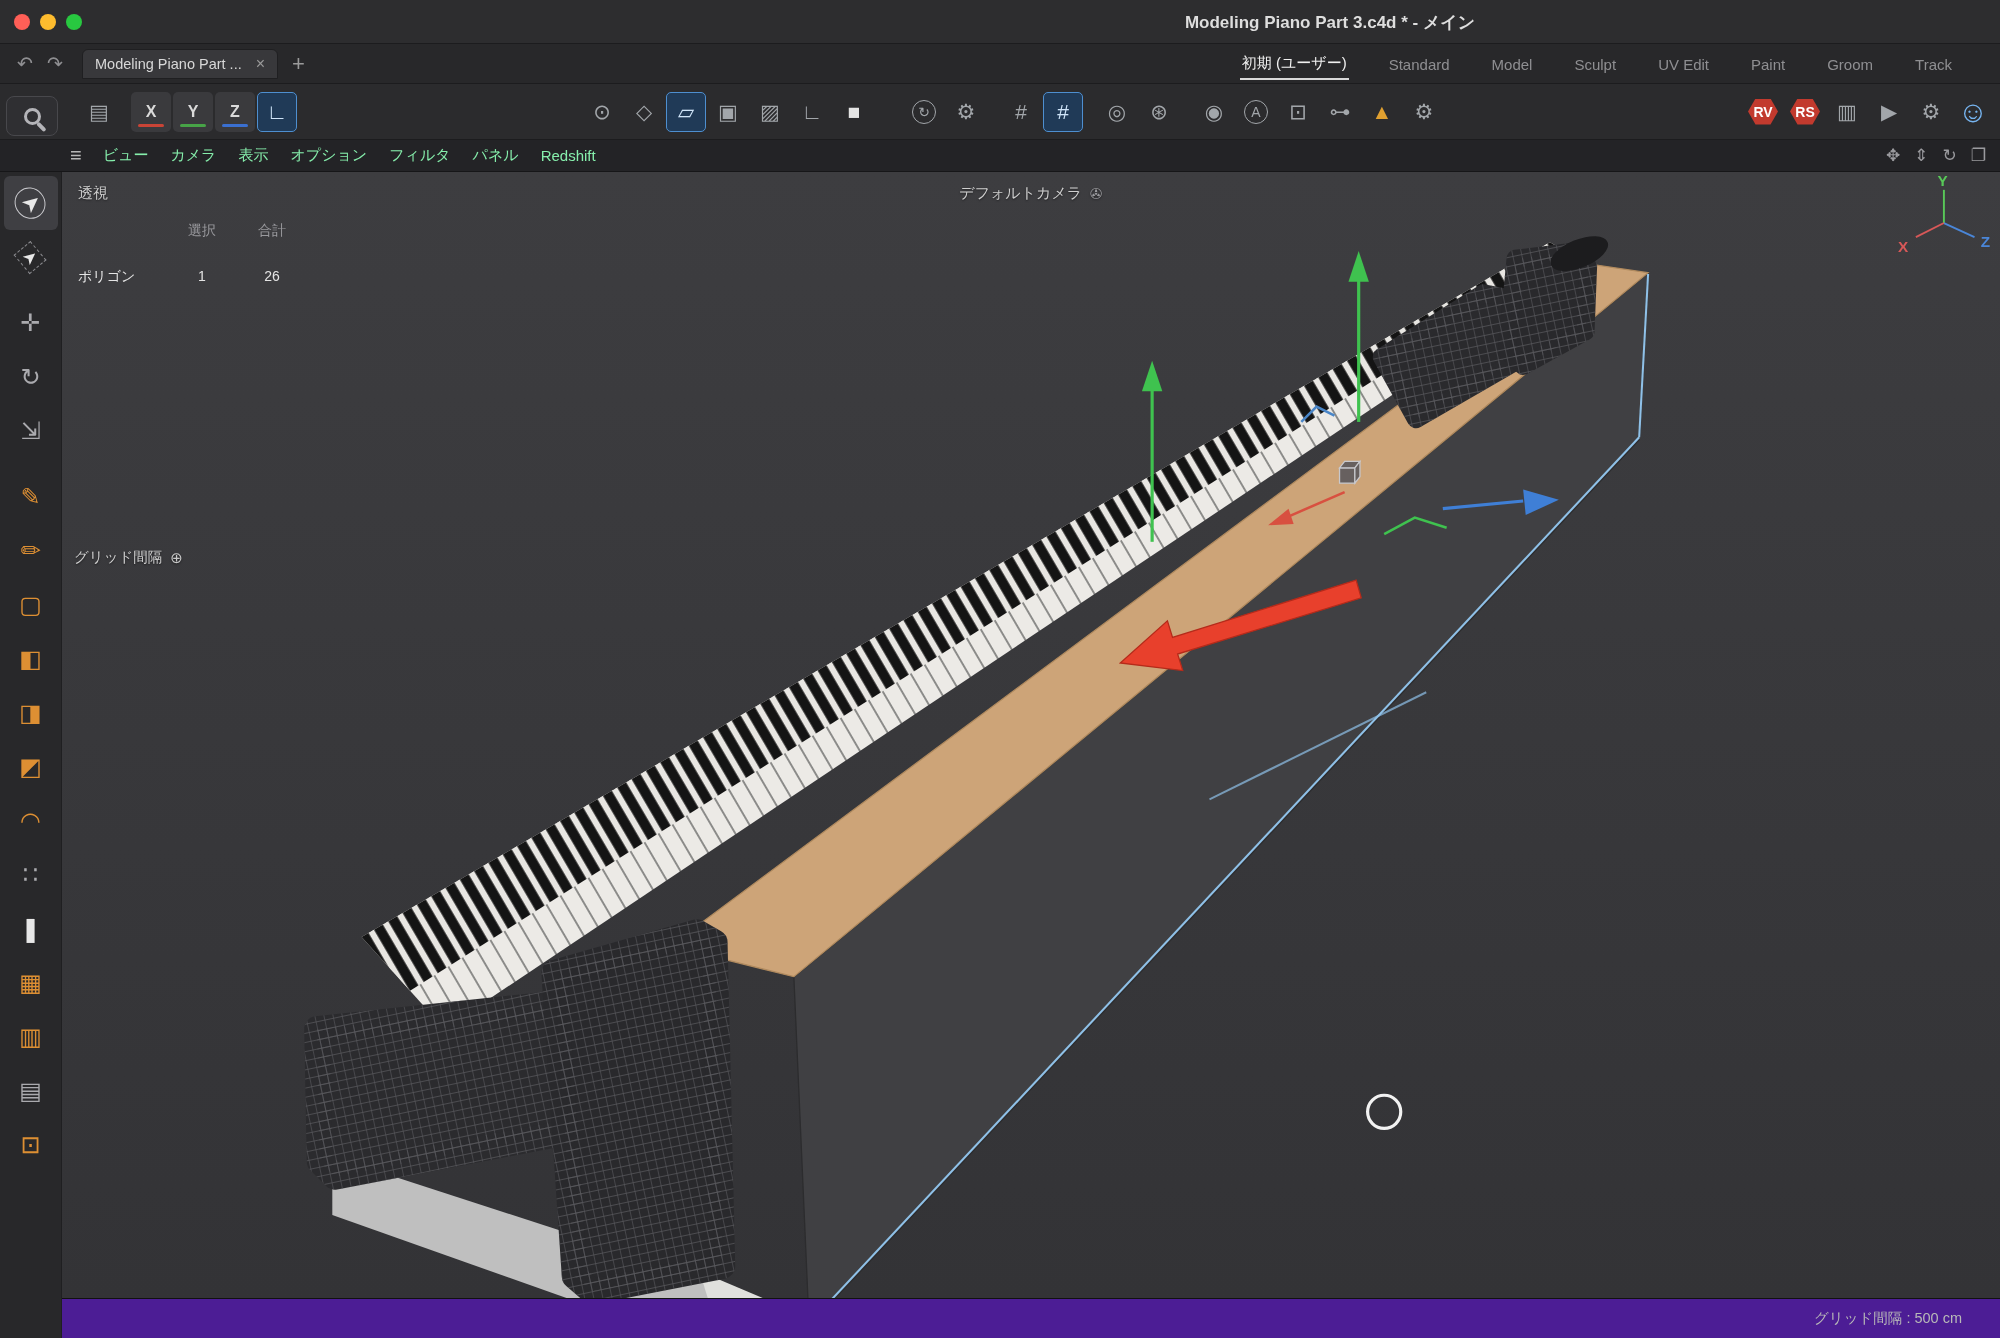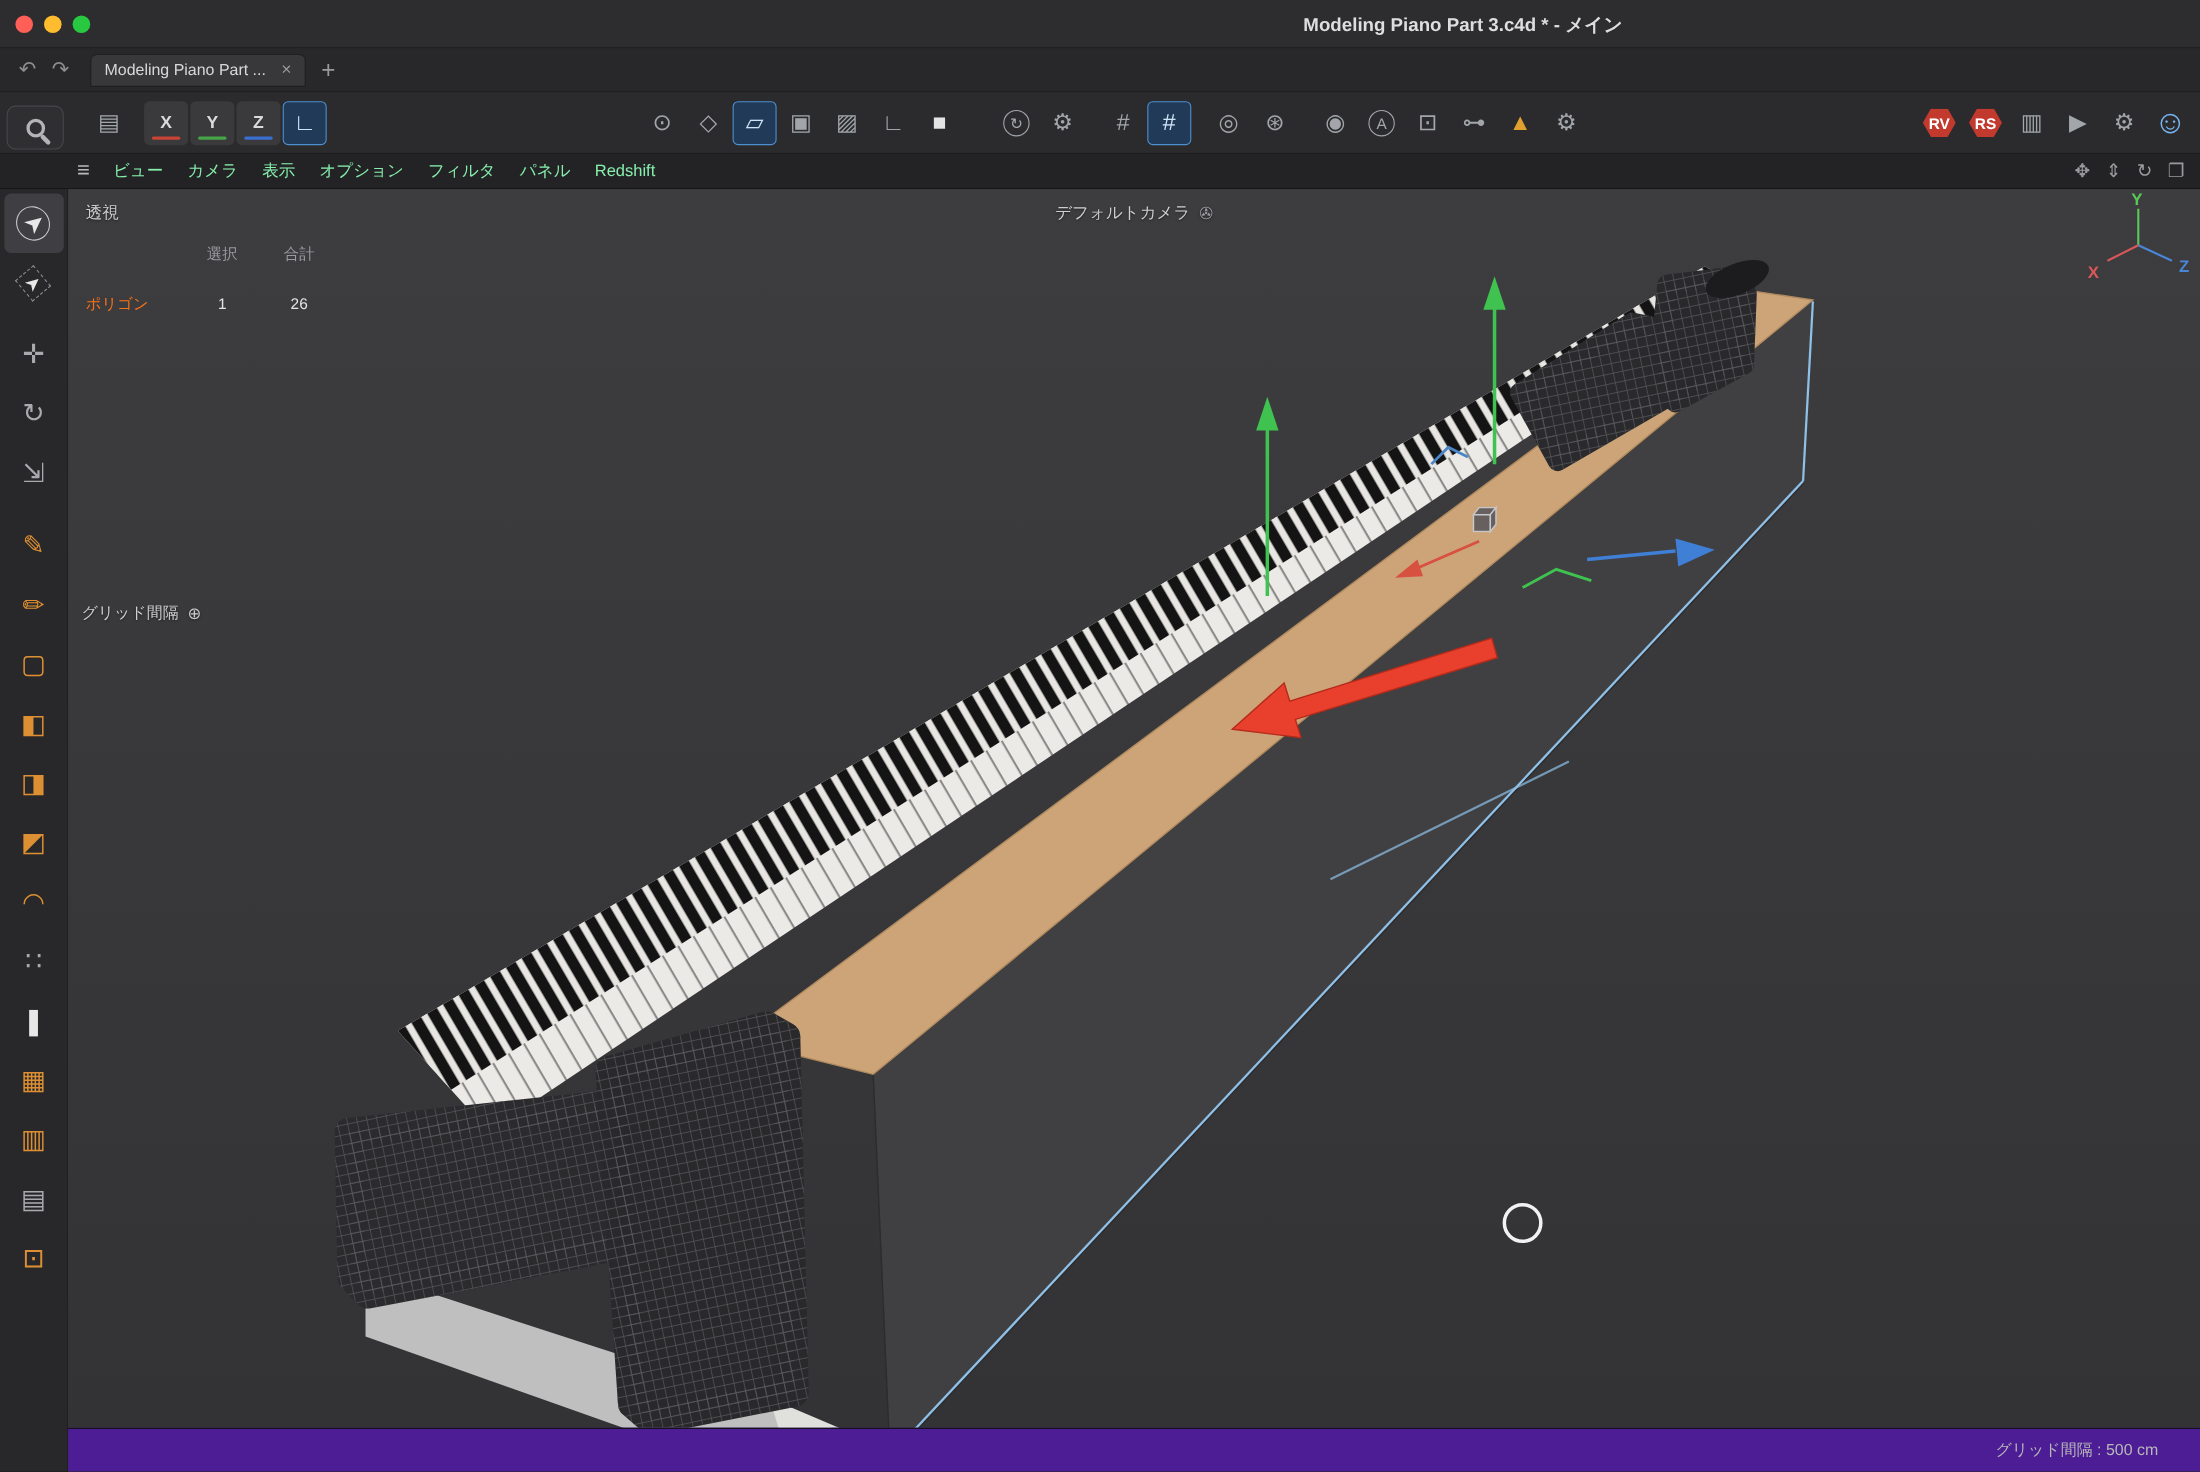--- a/index.html
+++ b/index.html
@@ -65,21 +65,21 @@
 
   .viewport{position:relative;flex:1;height:1166px;background:#3a3a3d;}
   .scene{position:absolute;left:0;top:0;width:1938px;height:1126px;display:block;}
 
   .vp-label{position:absolute;font-size:15px;color:#cfcfcf;white-space:nowrap;text-shadow:0 1px 2px rgba(0,0,0,.5);}
   .lbl-persp{left:16px;top:12px;}
   .lbl-cam{left:50%;top:12px;transform:translateX(-50%);display:flex;gap:8px;align-items:center;}
   .lbl-cam .camic{font-size:15px;color:#9a9a9e;}
   .sel-table{position:absolute;left:16px;top:50px;display:grid;grid-template-columns:76px 40px 44px;row-gap:8px;font-size:14px;gap:28px;}
   .sel-table .hdr{color:#9a9a9e;text-align:center;}
-  .sel-table .lab{color:#f97316;text-align:left;}
+  .sel-table .lab{color:#e5e5e5;text-align:left;}
   .sel-table .val{color:#e4e4e4;text-align:center;}
   .lbl-live{left:12px;top:376px;display:flex;gap:8px;align-items:center;font-size:14.5px;}
   .lbl-live .lsic{font-size:15px;color:#c8c8c8;}
 
   .statusbar{position:absolute;left:0;bottom:0;width:100%;height:40px;background:#4c1d95;border-top:1px solid #111;display:flex;align-items:center;justify-content:flex-end;padding-right:38px;}
   .statusbar span{font-size:14.5px;color:#b8b8b8;}
 </style>
 </head>
 <body>
 
@@ -95,20 +95,30 @@
   </div>
 
   <div class="tabbar">
     <span class="histbtn">↶</span>
     <span class="histbtn">↷</span>
     <div class="doc-tab">
       <span class="lbl">Modeling Piano Part ...</span>
       <span class="tab-close">×</span>
     </div>
     <span class="add-tab">+</span>
+    <div class="layouts">
+      <span class="layout on">初期 (ユーザー)</span>
+      <span class="layout">Standard</span>
+      <span class="layout">Model</span>
+      <span class="layout">Sculpt</span>
+      <span class="layout">UV Edit</span>
+      <span class="layout">Paint</span>
+      <span class="layout">Groom</span>
+      <span class="layout">Track</span>
+    </div>
   </div>
 
   <div class="toolbar">
     <div class="tgroup">
       <span class="tb-cell">
           <i class="g">▤</i>
         </span>
     </div>
     <div class="tgroup" style="margin-left:10px">
       <span class="tb-cell xyz" style="--u:#c94436">

